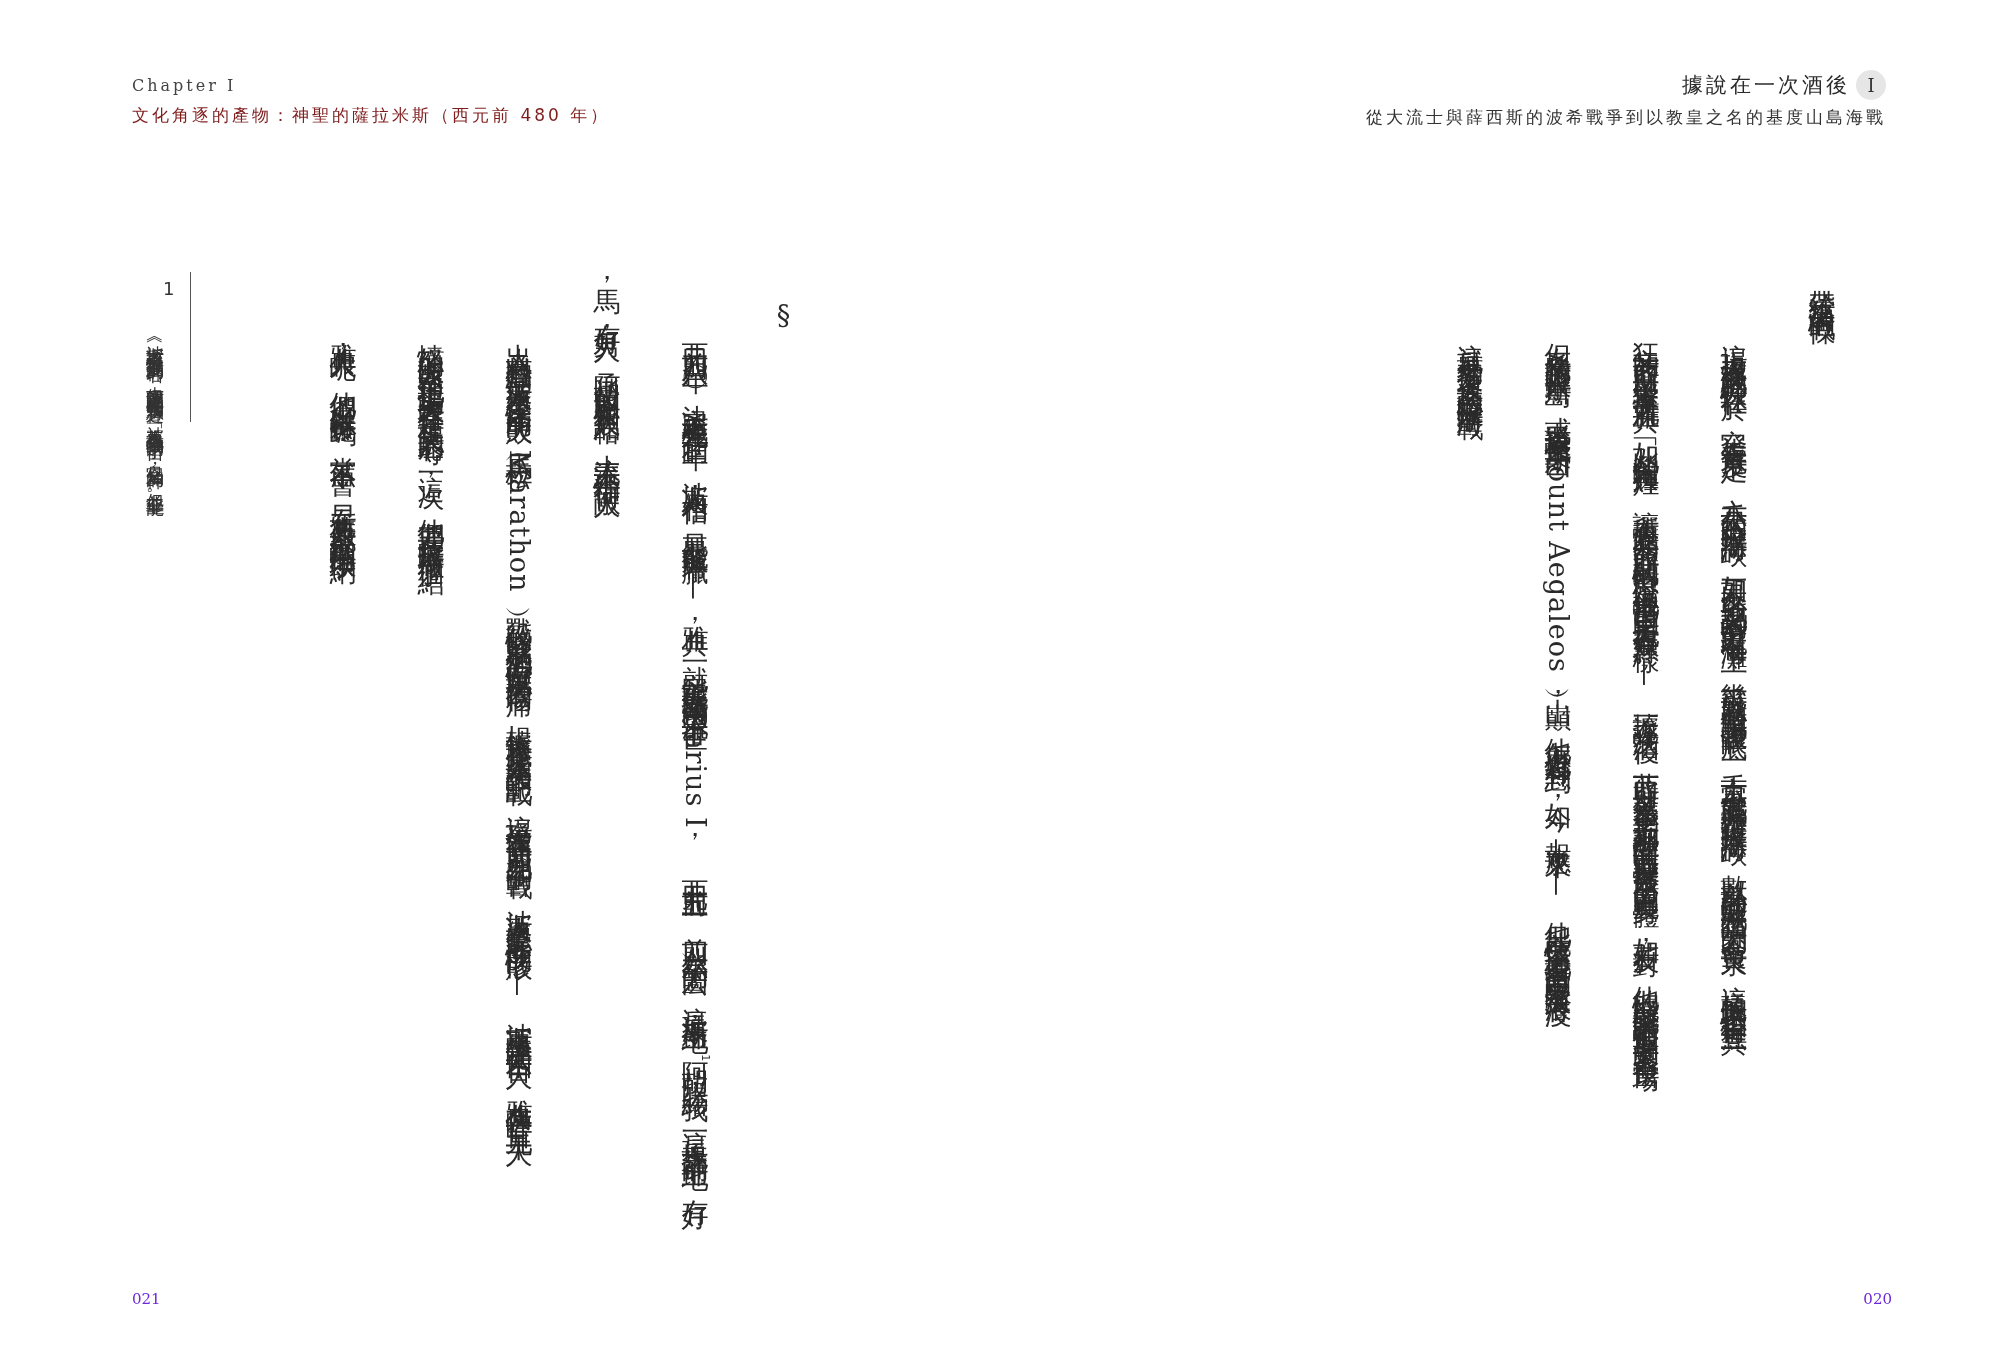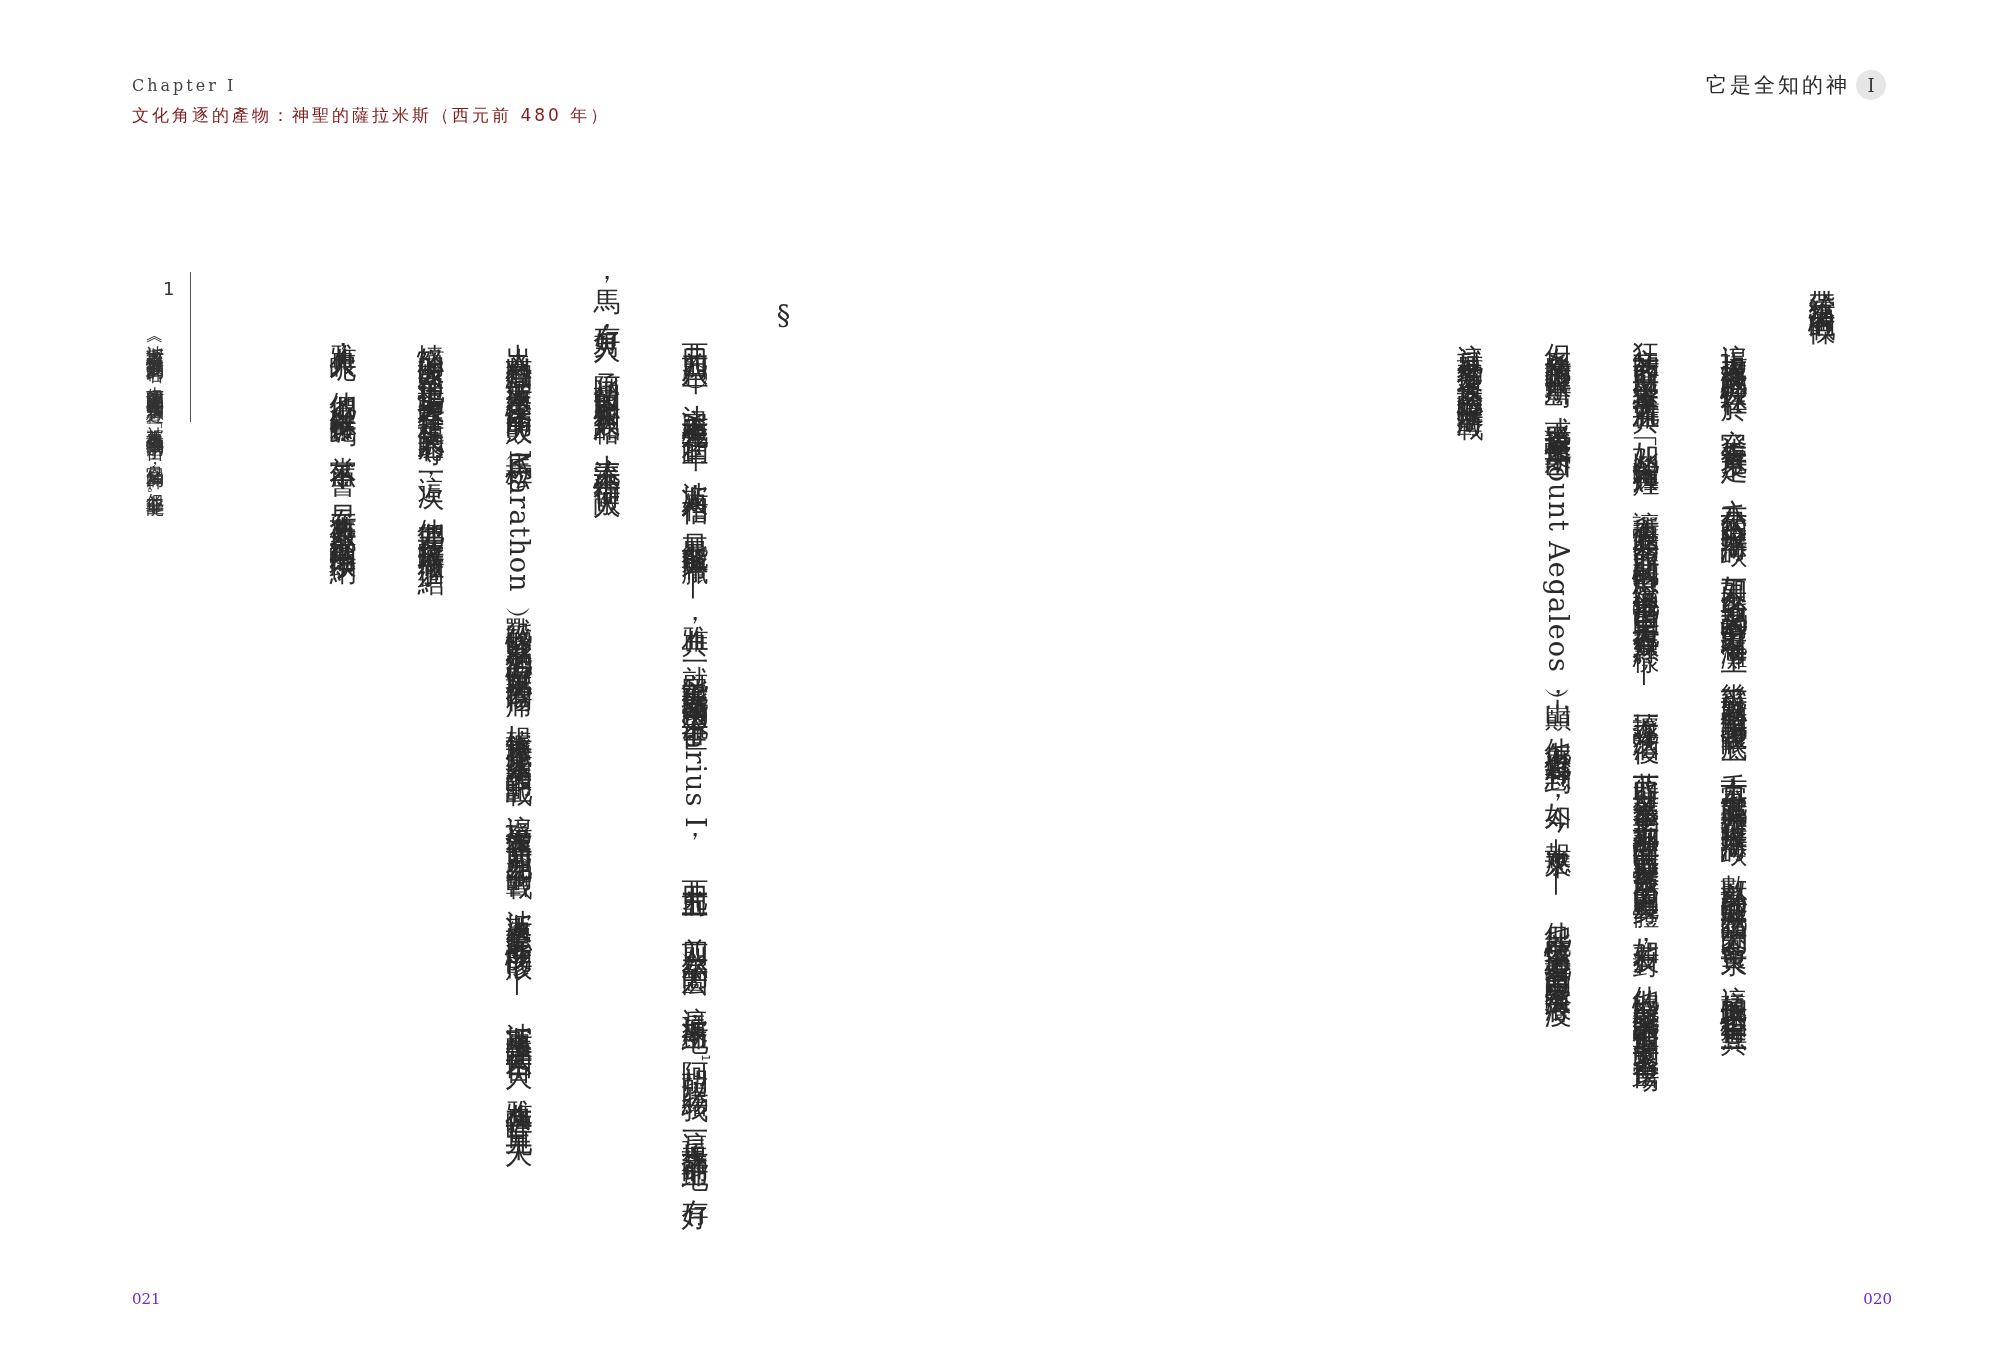--- a/index.html
+++ b/index.html
@@ -176,23 +176,24 @@
 
   <div class="footnote-num">1</div>
   <div class="footnote-rule"></div>
   <div class="footnote" style="top:330px; height:870px;">《波斯古經》中最常被提到的神名，古伊朗的至高神和光明智慧之神，被尊為「包含萬物的宇宙」，它是全知的神，但並非全能。</div>
 
   <div class="page-number">021</div>
 </div>
 
 <div class="page page-right">
   <div class="book-title-wrap">
-    <span class="book-title">它是全知的神</span>
+    <span class="book-title">據說在一次酒後</span>
     <span class="volume-badge">I</span>
   </div>
+  <div class="book-subtitle">從大流士與薛西斯的波希戰爭到以教皇之名的基度山島海戰</div>
 
   <div class="vtext right-body">
     <p>帶給活祭者的戰慄。</p>
     <p class="indent">這場大規模海戰的特殊性在於，它發生在寬度不足一．六千公尺的薩拉米斯海峽。如果以一名戰地記者的身分出現在海灘上，幾乎可以將整個戰場盡收眼底。一千六百零七艘戰艦擁擠在薩拉米斯海峽，數以萬計的波斯戰士在「頃刻間」命喪黃泉，這樣的景象恐怕是再無其二。</p>
     <p class="indent">狂妄的薛西斯一世曾經率軍血洗雅典，如此「榮耀與輝煌」：讓所有人膽寒的「薛西斯式的憤怒」足以讓他把自己的王后也看作奴隸一樣——據說在一次酒後，薛西斯一世竟然命令王后走到那些醉漢面前赤身裸體展示自己的美麗身體，如若反對，他的憤怒就能讓眼前這個高貴的女人命喪當場。</p>
     <p class="indent"><span>但在希臘的薩拉米斯島，或者說埃格里奧斯山（</span><span class="latin">Mount Aegaleos</span><span>）山巔，他怎麼也沒有想到，如今，報應來了——他只能空懷憤怒地看著自己的軍隊被海浪吞沒。</span></p>
     <p class="indent">這就是著名卻又被人遺忘的薩拉米斯海戰。</p>
   </div>
 
   <div class="page-number">020</div>

